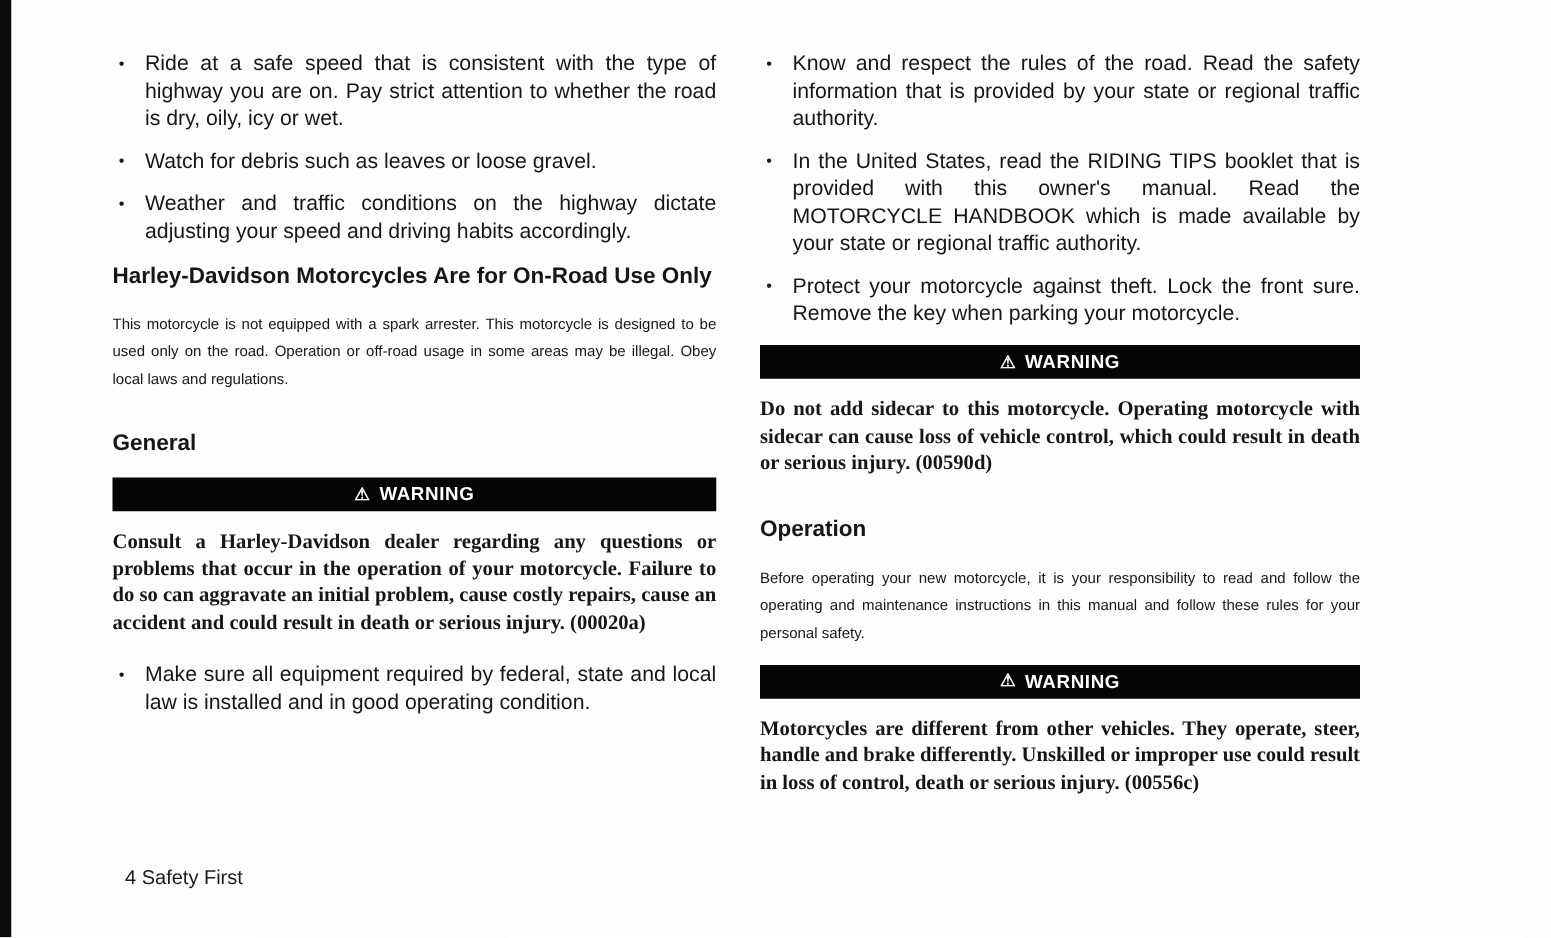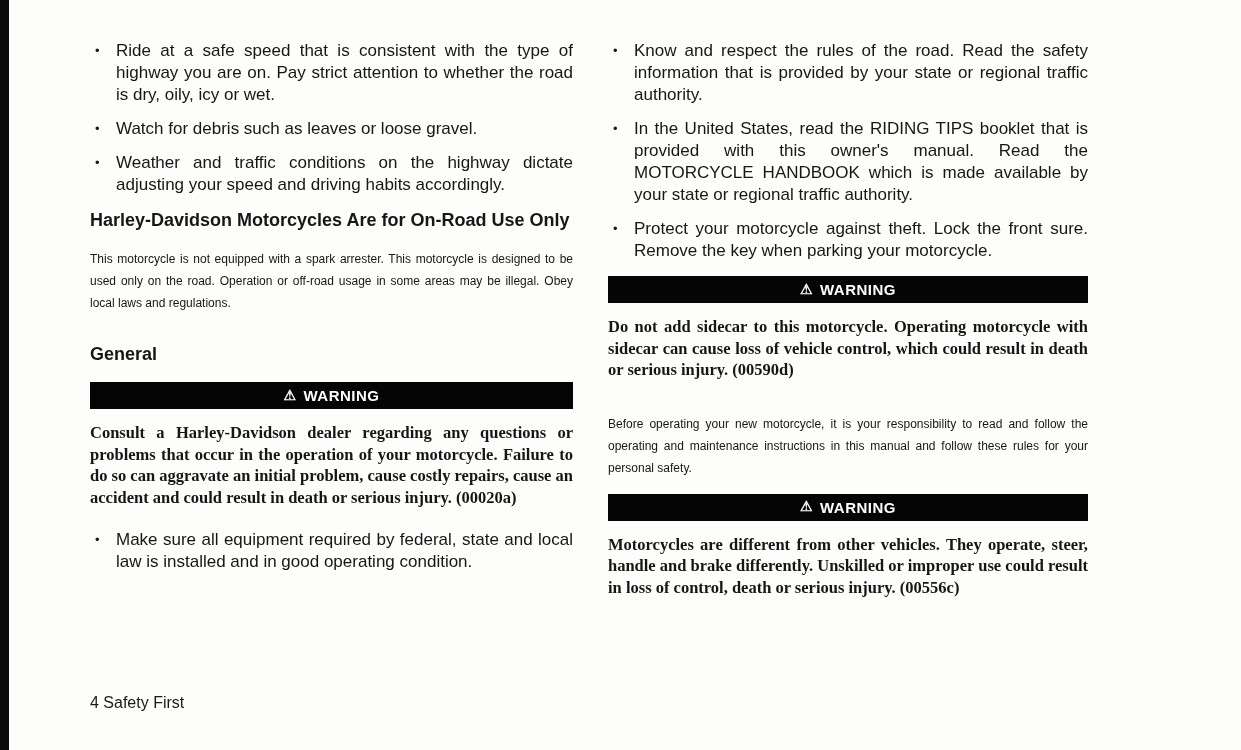--- a/index.html
+++ b/index.html
@@ -84,21 +84,21 @@
     line-height: 21.5px;
     font-weight: bold;
     margin: 0 0 21px 0;
     text-align: justify;
     font-family: Liberation Serif, serif;
   }
   p.warning-text.space-after { margin-bottom: 32px; }
 
   .page-footer {
     position: absolute;
-    left: 90px;
+    left: 100px;
     top: 694px;
     font-size: 16px;
     color: #1a1a1a;
   }
   .mb0 { margin-bottom: 13px; }
 </style>
 </head>
 <body>
 
 <div class="page">
@@ -160,20 +160,21 @@
           <span class="bullet-text">Protect your motorcycle against theft. Lock the front sure. Remove the key when parking your motorcycle.</span>
         </li>
       </ul>
 
       <div class="warning-banner">
         <span class="warning-icon">⚠</span>
         <span>WARNING</span>
       </div>
       <p class="warning-text space-after">Do not add sidecar to this motorcycle. Operating motorcycle with sidecar can cause loss of vehicle control, which could result in death or serious injury. (00590d)</p>
 
+      <h2 class="doc-subheading">Operation</h2>
       <p class="body-text tight">Before operating your new motorcycle, it is your responsibility to read and follow the operating and maintenance instructions in this manual and follow these rules for your personal safety.</p>
 
       <div class="warning-banner">
         <span class="warning-icon">⚠</span>
         <span>WARNING</span>
       </div>
       <p class="warning-text">Motorcycles are different from other vehicles. They operate, steer, handle and brake differently. Unskilled or improper use could result in loss of control, death or serious injury. (00556c)</p>
 
     </div>
   </div>

